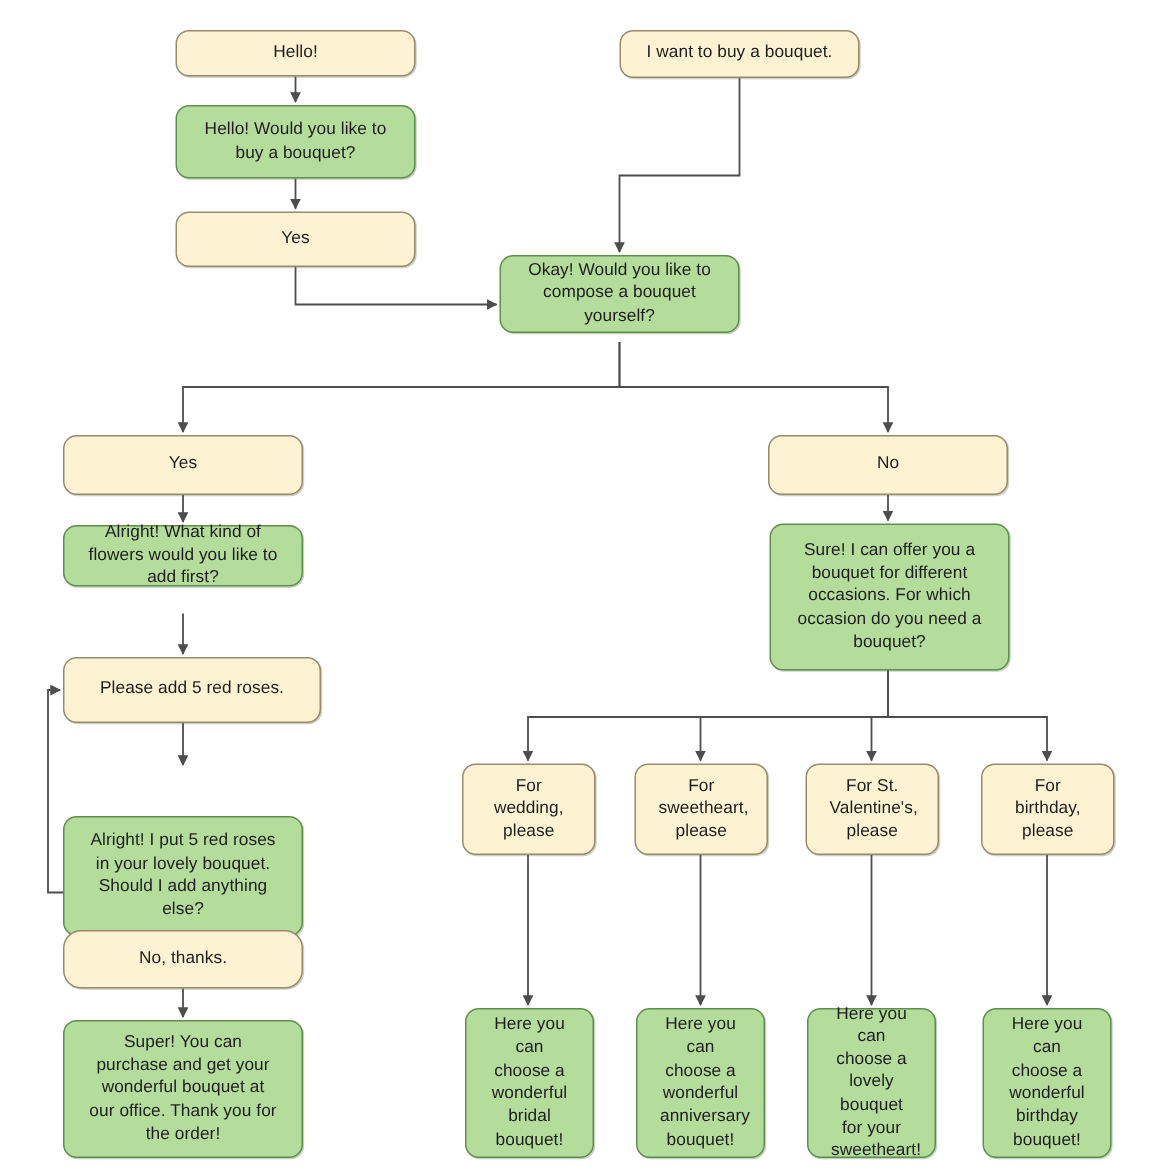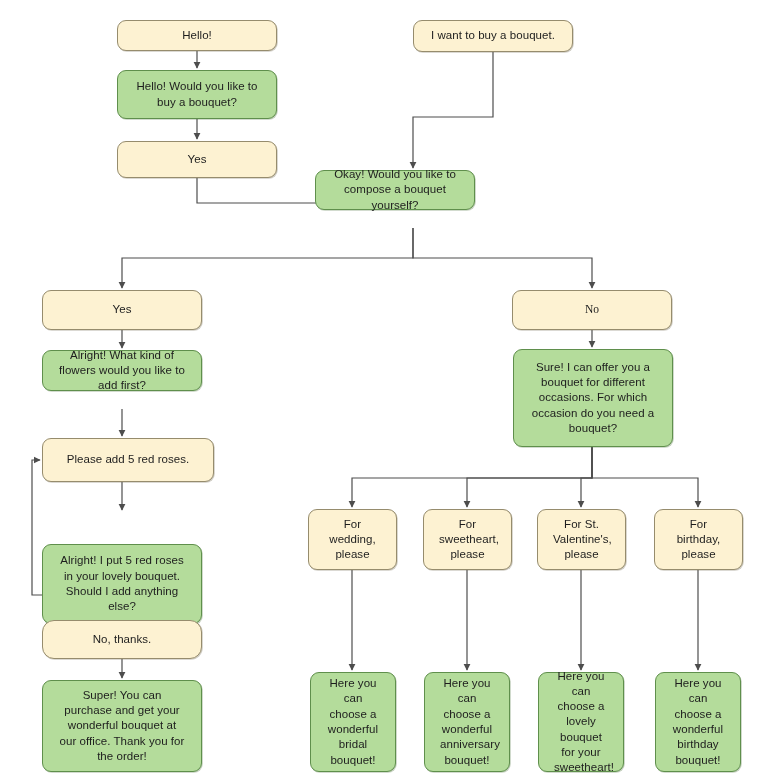--- a/index.html
+++ b/index.html
@@ -96,27 +96,27 @@
       </div>
       <div class="node node-bot" style="left: 117px; top: 70px; width: 160px; height: 49px;">
         <span>Hello! Would you like to buy a bouquet?</span>
       </div>
       <div class="node node-user" style="left: 117px; top: 141px; width: 160px; height: 37px;">
         <span>Yes</span>
       </div>
       <div class="node node-user" style="left: 413px; top: 20px; width: 160px; height: 32px;">
         <span>I want to buy a bouquet.</span>
       </div>
-      <div class="node node-bot" style="left: 315px; top: 170px; width: 160px; height: 40px;">
+      <div class="node node-bot" style="left: 333px; top: 170px; width: 160px; height: 52px;">
         <span>Okay! Would you like to compose a bouquet yourself?</span>
       </div>
       <div class="node node-user" style="left: 42px; top: 290px; width: 160px; height: 40px;">
         <span>Yes</span>
       </div>
-      <div class="node node-user" style="left: 512px; top: 290px; width: 160px; height: 40px; font-family: Liberation Serif, serif;">
+      <div class="node node-user" style="left: 512px; top: 290px; width: 160px; height: 40px;">
         <span>No</span>
       </div>
       <div class="node node-bot" style="left: 42px; top: 350px; width: 160px; height: 41px;">
         <span>Alright! What kind of flowers would you like to add first?</span>
       </div>
       <div class="node node-user" style="left: 42px; top: 438px; width: 172px; height: 44px;">
         <span>Please add 5 red roses.</span>
       </div>
       <div class="node node-bot" style="left: 42px; top: 512px; width: 160px; height: 80px; margin-top: 32px;">
         <span>Alright! I put 5 red roses in your lovely bouquet. Should I add anything else?</span>

